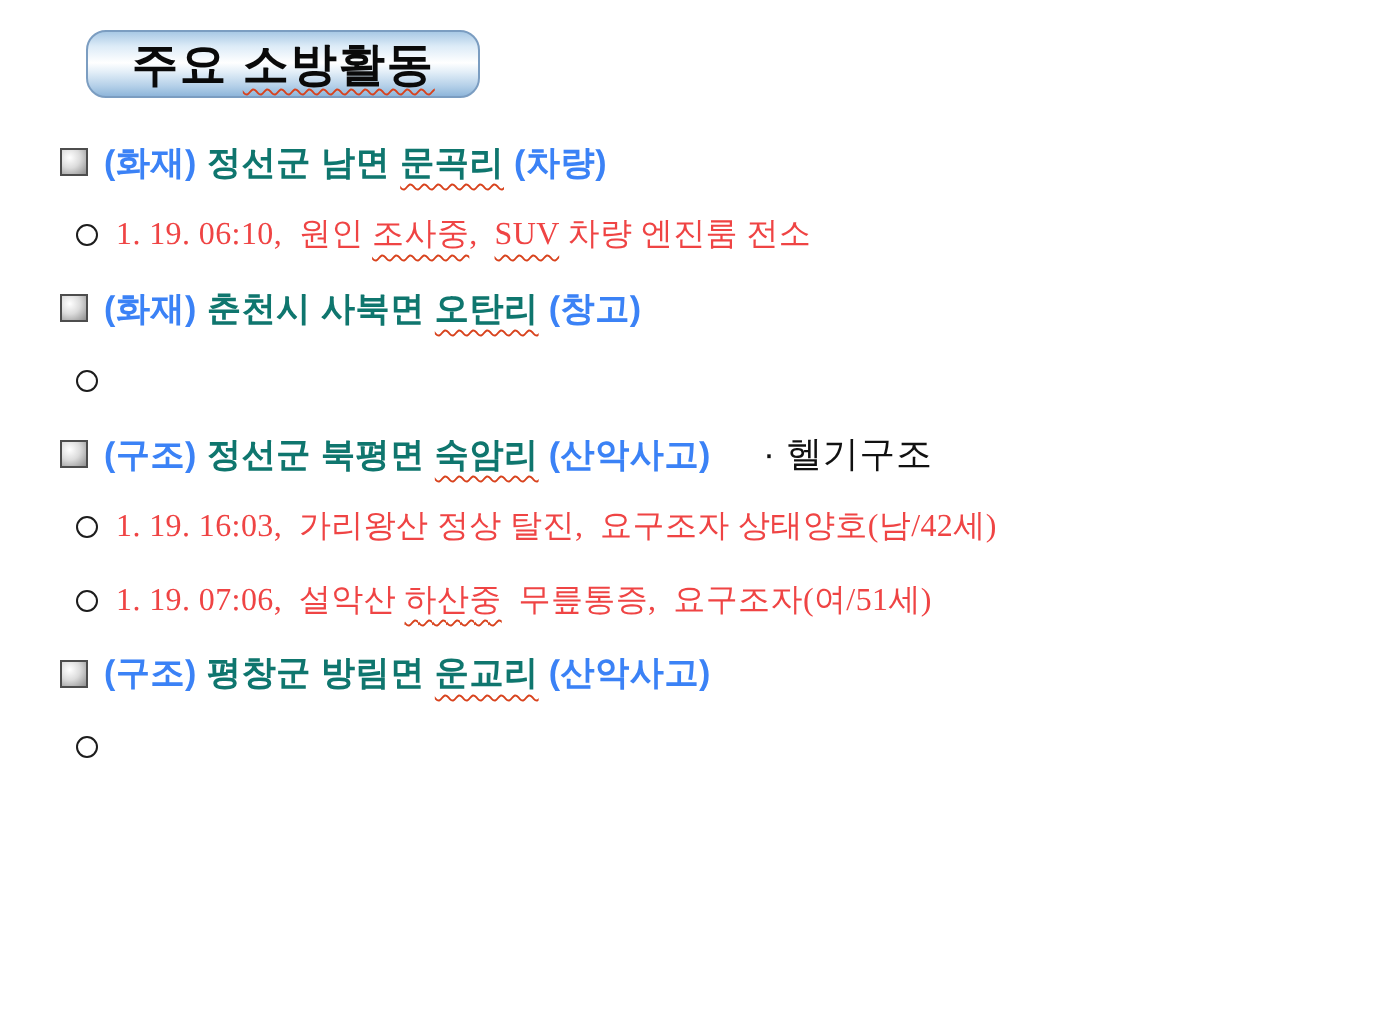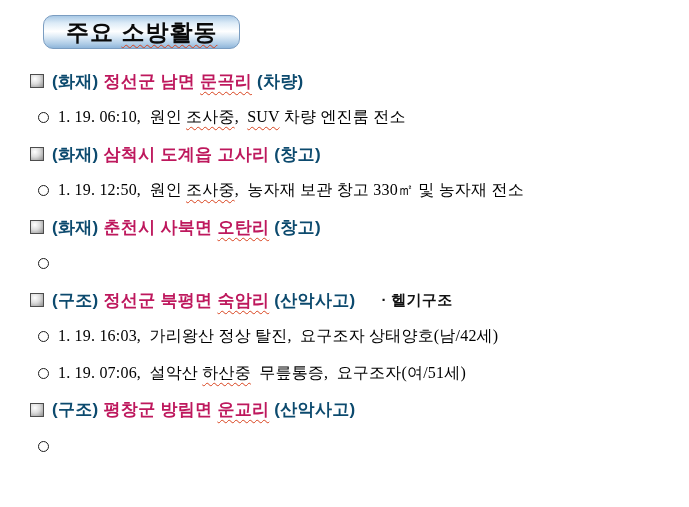--- a/index.html
+++ b/index.html
@@ -60,33 +60,33 @@
     margin-right: 9px;
     border: 1.4px solid #1c1c1c;
     border-radius: 50%;
     background: #ffffff;
   }
   .heading-text {
     font-size: 17px;
     font-weight: bold;
     letter-spacing: 0.3px;
   }
-  .heading-text .black { color: #0c4a6e; }
-  .heading-text .gray  { color: #be185d; margin-top: 12px; }
+  .heading-text .black { color: #3b82f6; }
+  .heading-text .gray  { color: #0f766e; margin-top: 12px; }
   .note-text {
-    font-size: 15px;
-    font-weight: bold;
+    font-size: 18px;
+    font-weight: normal;
     color: #111111;
     margin-left: 26px;
     letter-spacing: 0.3px;
   }
   .detail-text {
     font-family: "Liberation Serif", serif;
     font-size: 16px;
-    color: #000000;
+    color: #ef4444;
     letter-spacing: 0.2px;
   }
   .squiggle {
     text-decoration-line: underline;
     text-decoration-style: wavy;
     text-decoration-color: #d8421d;
     text-decoration-thickness: 1px;
     text-underline-offset: 4px;
   }
 </style>
@@ -103,31 +103,20 @@
       <span class="sq-bullet"></span>
       <span class="heading-text"><span class="black">(화재) </span><span class="gray">정선군 남면 </span><span class="gray squiggle">문곡리</span><span class="black"> (차량)</span></span>
       
     </div>
     <div class="row detail">
       <span class="circle-bullet"></span>
       <span class="detail-text"><span>1. 19. 06:10,  원인 </span><span class="squiggle">조사중</span><span>,  </span><span class="squiggle">SUV</span><span> 차량 엔진룸 전소</span></span>
     </div>
   </div>
 
-  <div>
-    <div class="row heading">
-      <span class="sq-bullet"></span>
-      <span class="heading-text"><span class="black">(화재) </span><span class="gray">삼척시 도계읍 고사리</span><span class="black"> (창고)</span></span>
-      
-    </div>
-    <div class="row detail">
-      <span class="circle-bullet"></span>
-      <span class="detail-text"><span>1. 19. 12:50,  원인 </span><span class="squiggle">조사중</span><span>,  농자재 보관 창고 330㎡ 및 농자재 전소</span></span>
-    </div>
-  </div>
 
   <div>
     <div class="row heading">
       <span class="sq-bullet"></span>
       <span class="heading-text"><span class="black">(화재) </span><span class="gray">춘천시 사북면 </span><span class="gray squiggle">오탄리</span><span class="black"> (창고)</span></span>
       
     </div>
     <div class="row detail">
       <span class="circle-bullet"></span>
     </div>

